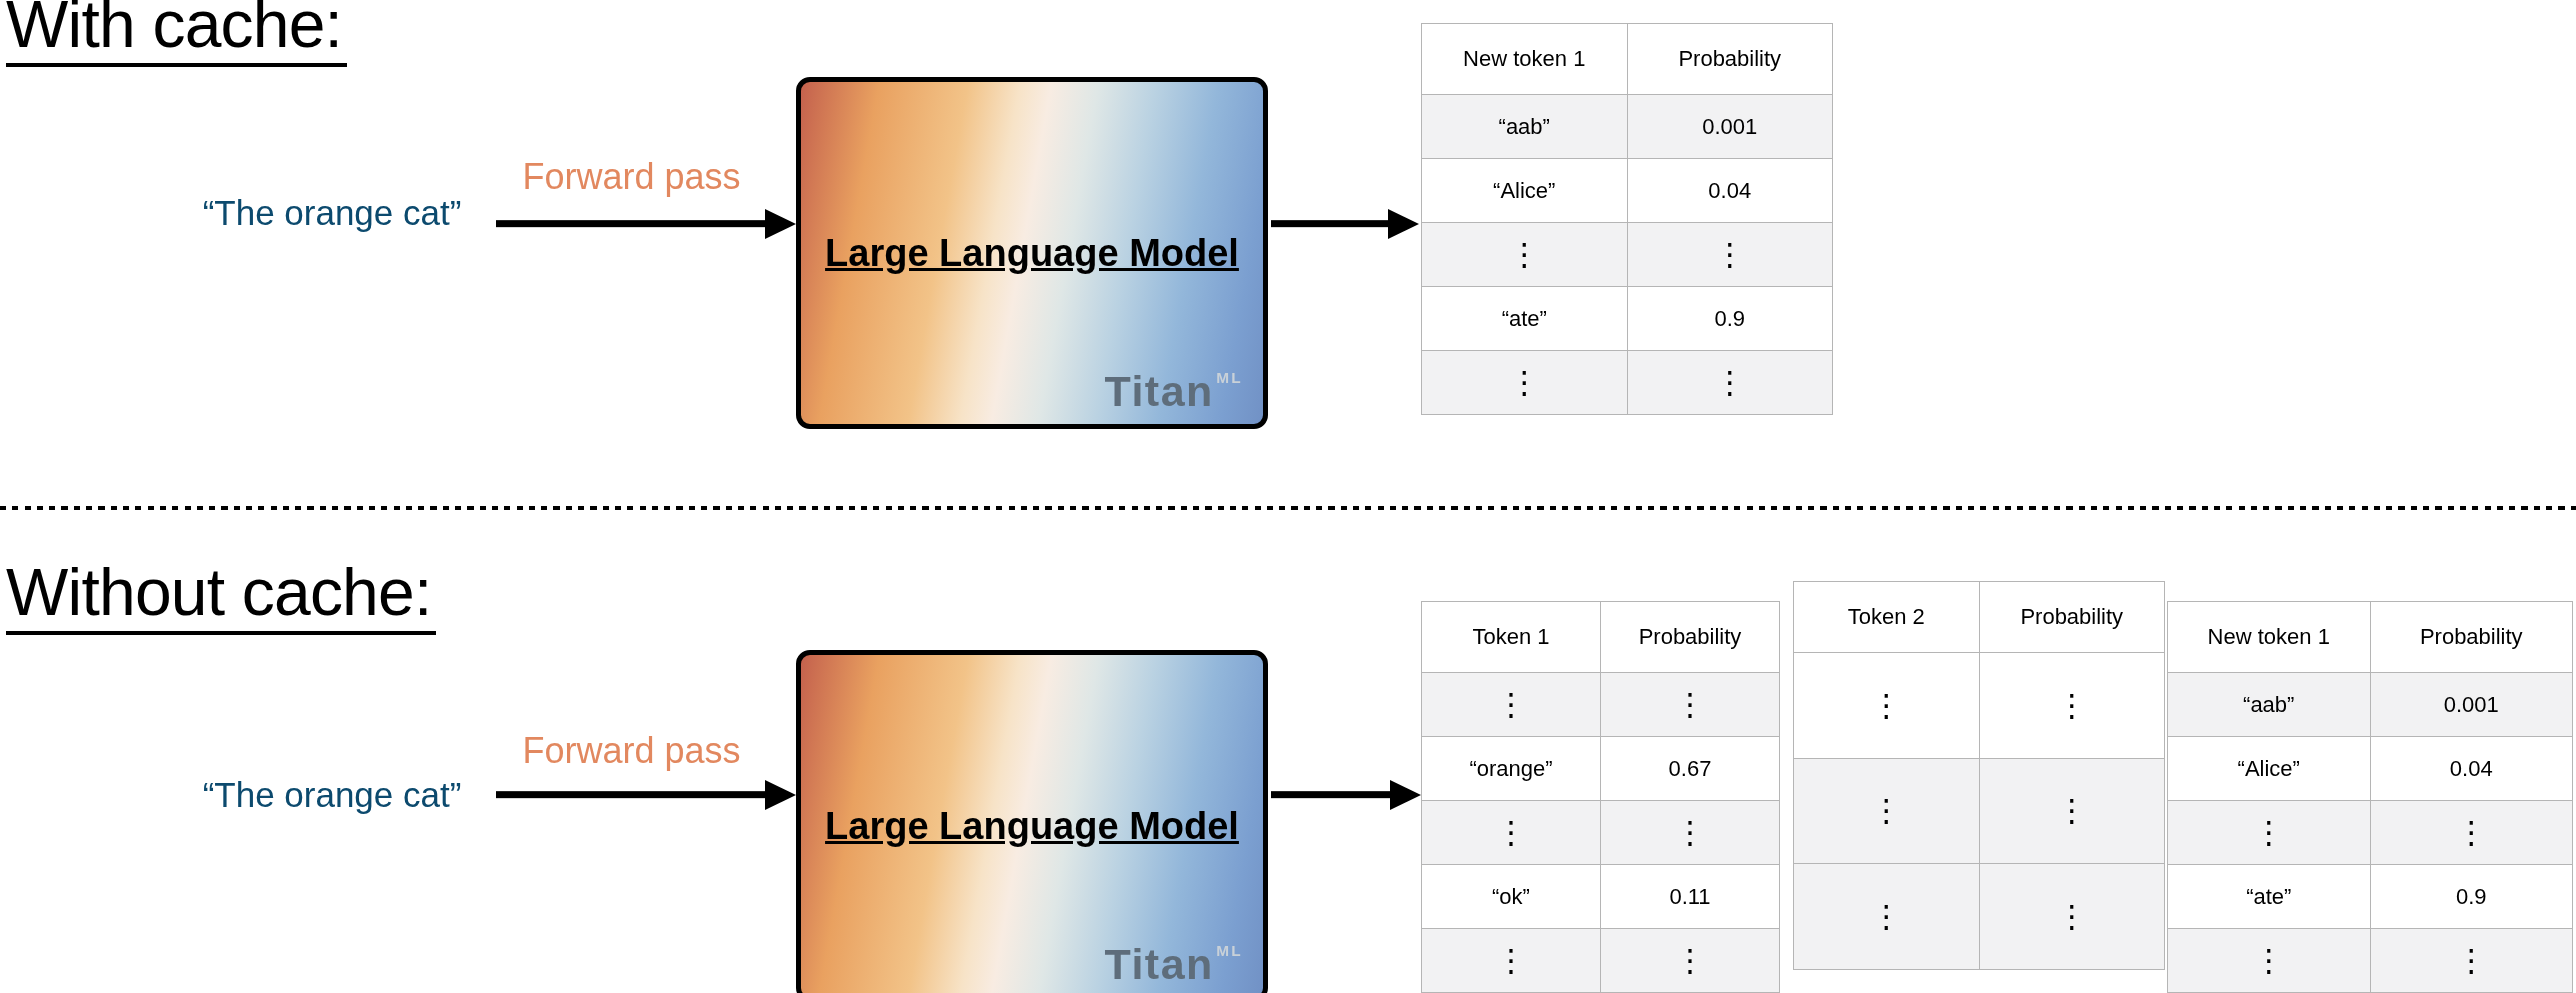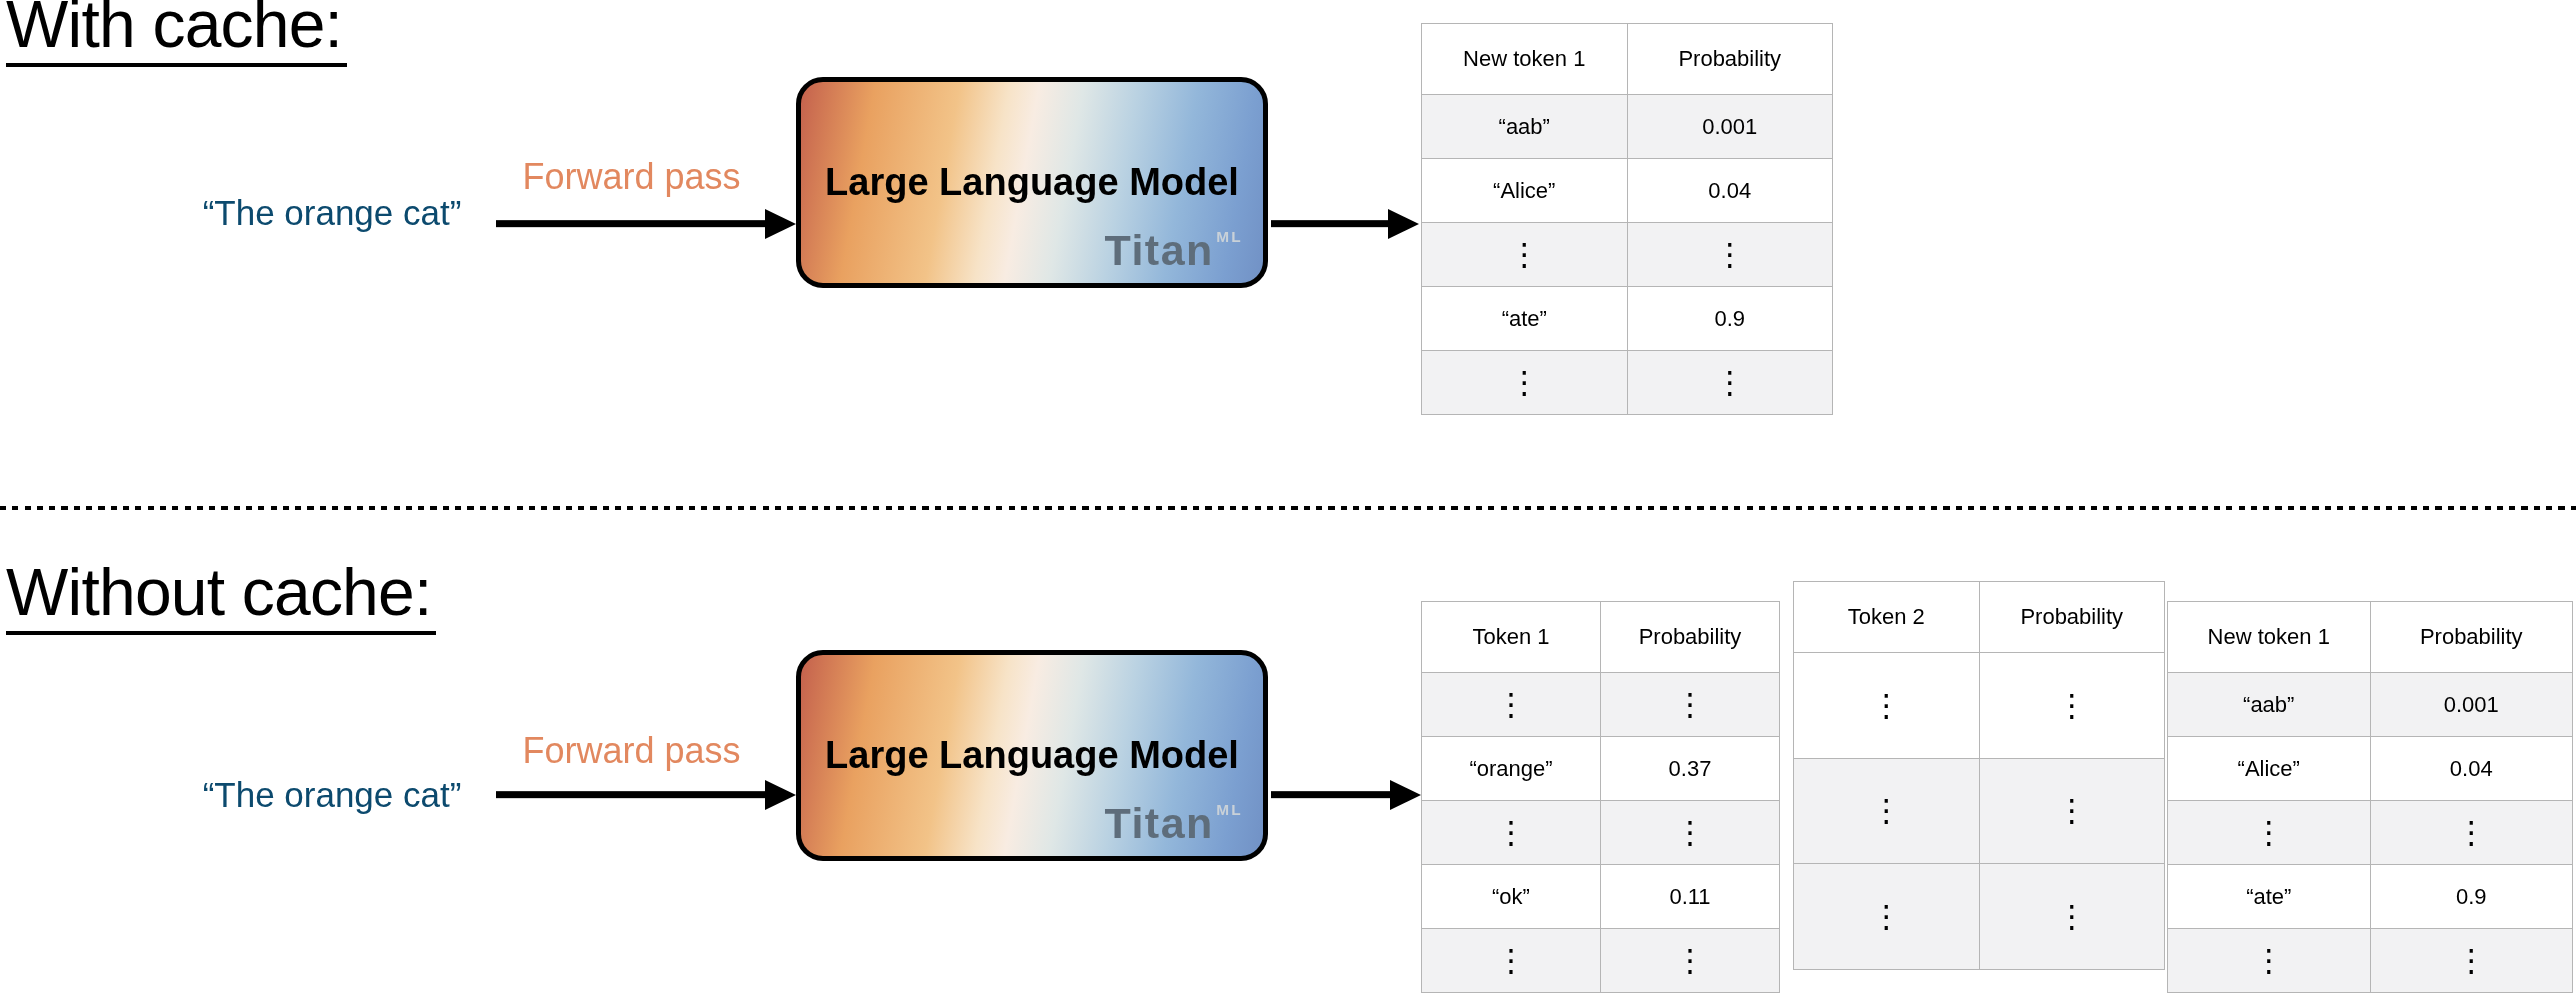--- a/index.html
+++ b/index.html
@@ -69,38 +69,39 @@
     width: 0; height: 0;
     border-top: 15.4px solid transparent;
     border-bottom: 15.4px solid transparent;
     border-left: 31px solid #000;
   }
 
   
   .llm-box {
     position: absolute;
     width: 472px;
-    height: 211px;
+    height: 352px;
     box-sizing: border-box;
     border: 5.4px solid #000;
-    border-radius: 27px;
+    border-radius: 14px;
     background: linear-gradient(100deg,
       #c4614d 0%,
       #e9a160 15%,
       #f2c388 32%,
       #f7e3c7 42%,
       #f8ece2 48%,
       #dfe7e6 57%,
       #bad2e2 68%,
       #93b7da 80%,
       #7b9fd0 92%,
       #7191c5 100%);
     display: flex;
     align-items: center;
     justify-content: center;
+    text-decoration: underline;
   }
   .llm-label {
     font-size: 38px;
     font-weight: bold;
     letter-spacing: 0px;
     color: #000;
     white-space: nowrap;
   }
   .brand-logo {
     position: absolute;
@@ -252,21 +253,21 @@
             <th>Probability</th>
           </tr>
         </thead>
         <tbody>
           <tr class="alt">
             <td class="dots">⋮</td>
             <td class="dots">⋮</td>
           </tr>
           <tr>
             <td>“orange”</td>
-            <td>0.37</td>
+            <td>0.67</td>
           </tr>
           <tr class="alt">
             <td class="dots">⋮</td>
             <td class="dots">⋮</td>
           </tr>
           <tr>
             <td>“ok”</td>
             <td>0.11</td>
           </tr>
           <tr class="alt">

